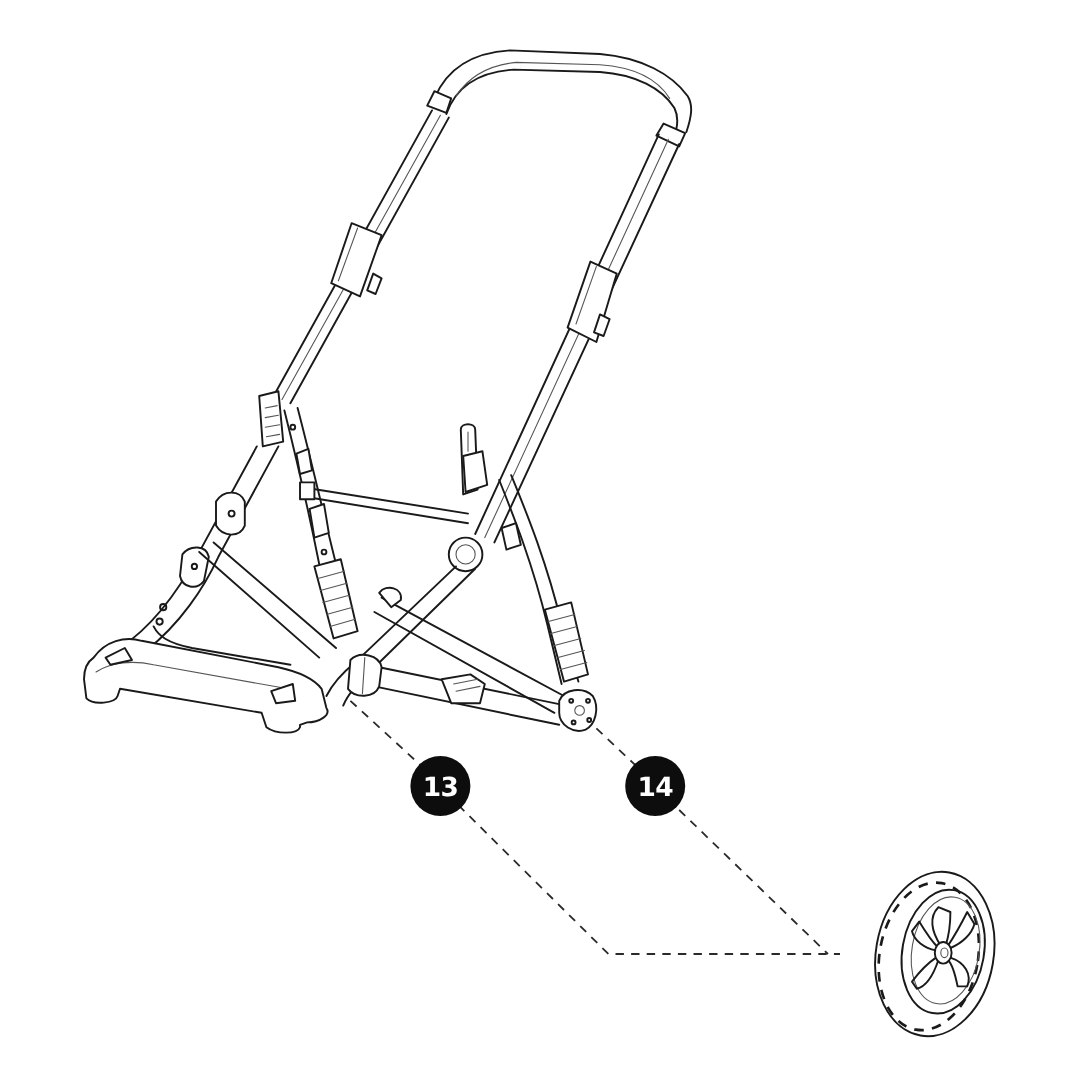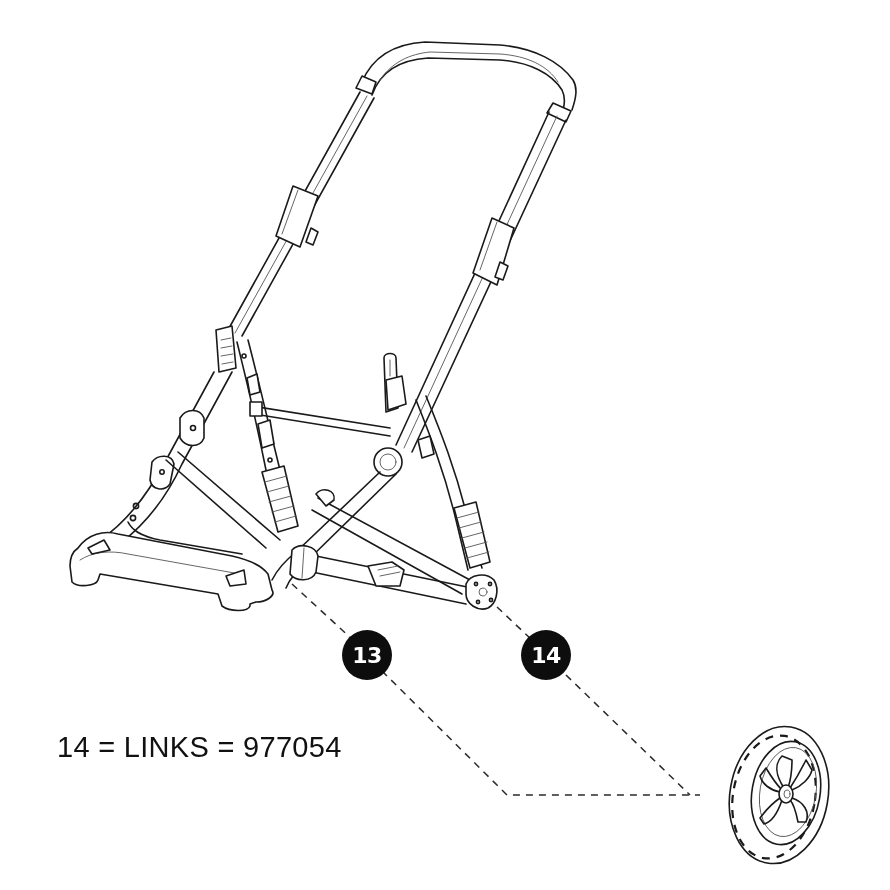--- a/index.html
+++ b/index.html
@@ -216,14 +216,13 @@
     <path class="frame-line" d="M792,798 C804,802 810,812 806,822 L798,822 C796,812 794,804 790,800"></path>
     <path class="frame-line" d="M782,800 C778,812 772,822 764,824 L760,818 C766,810 774,802 780,798"></path>
     <path class="frame-line" d="M780,792 C770,790 762,784 760,776 L766,768 C772,778 778,786 782,790"></path>
 
     <ellipse class="frame-fill" cx="786" cy="794" rx="7" ry="9"></ellipse>
     <ellipse class="frame-thin" cx="787" cy="794" rx="3" ry="4"></ellipse>
   </g>
 </svg>
 
 <div class="legend">
-  <div class="legend-row">14 = LINKS = 977054</div>
 </div>
 
 </body></html>

